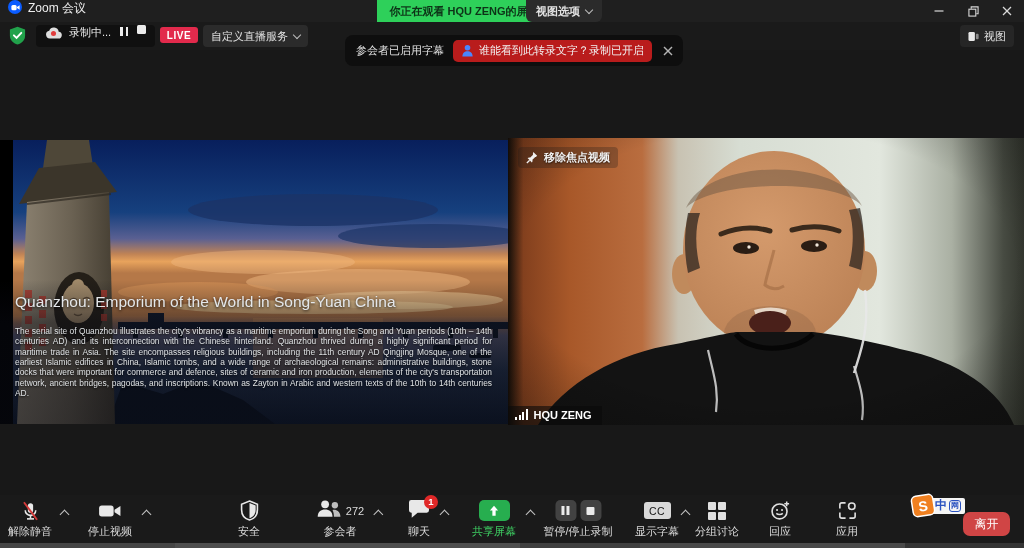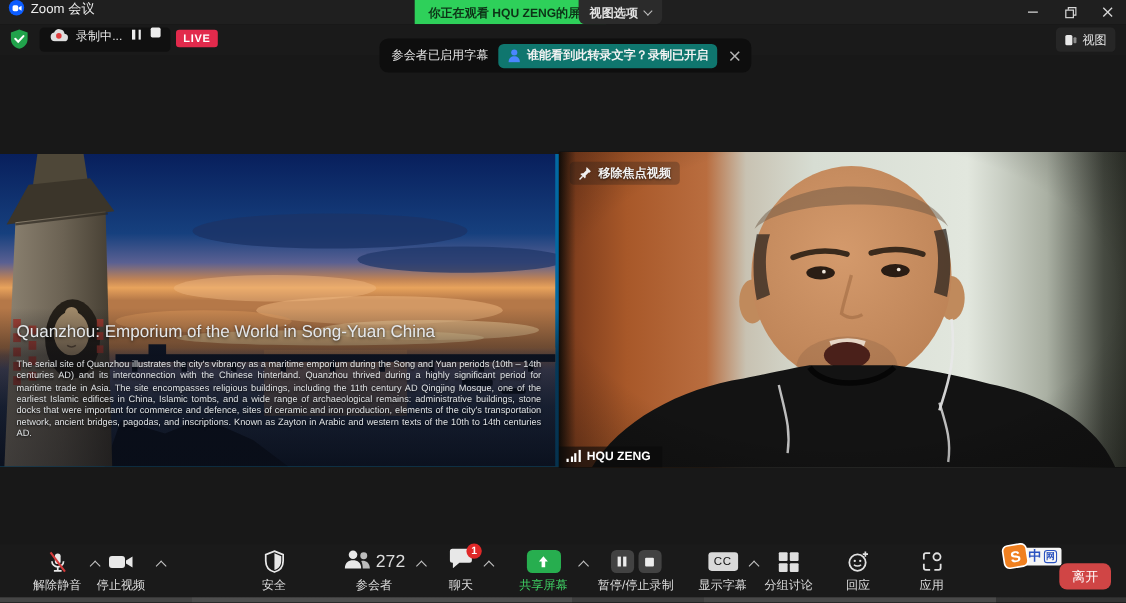--- a/index.html
+++ b/index.html
@@ -33,26 +33,26 @@
   .streamdd{position:absolute;left:203px;top:3px;height:22px;background:#2b2b2b;border-radius:4px;
      display:flex;align-items:center;gap:6px;padding:0 8px;font-size:11px;color:#e3e3e3;cursor:pointer;}
   .viewbtn{position:absolute;right:10px;top:3px;height:22px;background:#262626;border-radius:4px;
      display:flex;align-items:center;gap:5px;padding:0 8px;font-size:11px;color:#e3e3e3;cursor:pointer;}
   .viewicon{display:flex;}
 
   
   .notif{position:absolute;left:345px;top:35px;width:338px;height:31px;background:rgba(14,14,14,.96);
      border-radius:8px;display:flex;align-items:center;gap:9px;padding:0 11px;box-sizing:border-box;z-index:40;}
   .notiftext{font-size:11px;color:#e6e6e6;white-space:nowrap;}
-  .notifbtn{height:22px;background:#0f766e;border-radius:5px;display:flex;align-items:center;gap:5px;
-     padding:0 8px;font-size:11px;font-weight:bold;color:#f2f2f2;white-space:nowrap;cursor:pointer;}
+  .notifbtn{height:22px;background:#b91c1c;border-radius:5px;display:flex;align-items:center;gap:5px;
+     padding:0 8px;font-size:11px;font-weight:normal;color:#f2f2f2;white-space:nowrap;cursor:pointer;}
   .notifclose{margin-left:2px;cursor:pointer;display:flex;}
 
   
-  .panelL{position:absolute;left:0;top:140px;width:540px;height:284px;background:#0369a1;overflow:hidden;}
+  .panelL{position:absolute;left:0;top:140px;width:540px;height:284px;background:#000000;overflow:hidden;padding-left:13px;}
   .panelR{position:absolute;left:508px;top:138px;width:516px;height:287px;background:#000000;overflow:hidden;font-weight:bold;}
   .slideshade{position:absolute;left:0;right:0;top:140px;height:144px;
      background:linear-gradient(180deg,rgba(8,10,18,0) 0%,rgba(8,10,18,.5) 30%,rgba(8,10,18,.58) 100%);}
   .slidetitle{position:absolute;left:15px;top:153px;font-size:15.5px;color:#e4e7ea;text-shadow:0 1px 3px rgba(0,0,0,.8);white-space:nowrap;}
   .slidebody{position:absolute;left:15px;top:186px;width:477px;font-size:8.4px;line-height:10.35px;
      text-align:justify;color:#dfe2e4;text-shadow:0 1px 2px rgba(0,0,0,.8);}
   .spotchip{position:absolute;left:10px;top:9px;display:flex;align-items:center;gap:6px;
      padding:3px 8px;background:rgba(25,25,25,.28);border-radius:4px;font-size:11px;color:#f2f2f2;
      text-shadow:0 1px 2px rgba(0,0,0,.7);cursor:pointer;}
   .namechip{position:absolute;left:0;bottom:0;display:flex;align-items:flex-end;gap:6px;
@@ -61,21 +61,21 @@
   .abars i{display:block;width:2px;background:#fff;}
 
   
   .toolbar{position:absolute;left:0;bottom:5px;right:0;height:48px;background:#1a1a1a;}
   .tbi{position:absolute;top:4px;transform:translateX(-50%);display:flex;flex-direction:column;align-items:center;cursor:pointer;}
   .ticon{height:23px;display:flex;align-items:center;justify-content:center;position:relative;gap:4px;}
   .tlabel{margin-top:2px;font-size:11px;color:#dcdcdc;white-space:nowrap;}
   .tlabel.green{color:#3ecf63;}
   .chev{position:absolute;width:6px;height:6px;border-left:1.5px solid #c4c4c4;border-top:1.5px solid #c4c4c4;
         transform:rotate(45deg);top:12px;cursor:pointer;}
-  .count{font-size:16px;color:#dcdcdc;}
+  .count{font-size:11px;color:#dcdcdc;}
   .badge{position:absolute;top:-4px;right:-8px;min-width:14px;height:14px;border-radius:8px;background:#e02828;
      color:#fff;font-size:9.5px;font-weight:bold;display:flex;align-items:center;justify-content:center;padding:0 3px;box-sizing:border-box;}
   .sharebtn{width:31px;height:21px;background:#27ae4f;border-radius:5px;display:flex;align-items:center;justify-content:center;}
   .recsq{width:21px;height:21px;background:#424242;border-radius:5px;display:flex;align-items:center;justify-content:center;gap:2.5px;}
   .recsq i{display:block;width:2.6px;height:9px;background:#ececec;}
   .recsq b{display:block;width:8px;height:8px;background:#ececec;border-radius:1px;}
   .ccbadge{width:27px;height:17px;background:#d9d9d9;border-radius:3px;color:#141414;font-size:10.5px;font-weight:normal;
      display:flex;align-items:center;justify-content:center;letter-spacing:.5px;}
   .grid4{display:grid;grid-template-columns:8px 8px;grid-template-rows:8px 8px;gap:2px;}
   .grid4 i{background:#e0e0e0;border-radius:1px;}
@@ -148,20 +148,24 @@
           </svg>
       </span>
       <span class="rectext">录制中...</span>
       <span class="pausebtn">
           <i></i>
           <i></i>
         </span>
       <span class="stopbtn"></span>
     </div>
     <div class="livebadge">LIVE</div>
+    <div class="streamdd">
+      <span>自定义直播服务</span>
+      <span class="chevd"></span>
+    </div>
     <div class="viewbtn">
       <span class="viewicon">
         <svg width="11" height="11" viewBox="0 0 12 12">
             <rect x="0.5" y="1" width="7" height="10" rx="1.5" fill="#e8e8e8"></rect>
             <rect x="8.6" y="3" width="3" height="6" rx="1" fill="#8a8a8a"></rect>
           </svg>
       </span>
       <span>视图</span>
     </div>
   </div>
@@ -325,21 +329,21 @@
           <i style="height:5px"></i>
           <i style="height:8px"></i>
           <i style="height:11px"></i>
       </span>
       <span>HQU ZENG</span>
     </div>
   </div>
 
   <div class="toolbar">
 
-    <div class="tbi" style="left:52px">
+    <div class="tbi" style="left:30px">
       <div class="ticon">
         <svg width="21" height="22" viewBox="0 0 24 24">
             <rect x="9" y="3" width="6" height="11" rx="3" fill="#e8e8e8"></rect>
             <path d="M6 11 a6 6 0 0 0 12 0" stroke="#e8e8e8" stroke-width="1.8" fill="none"></path>
             <line x1="12" y1="17" x2="12" y2="20.5" stroke="#e8e8e8" stroke-width="1.8"></line>
             <line x1="8" y1="21" x2="16" y2="21" stroke="#e8e8e8" stroke-width="1.8"></line>
             <line x1="4.5" y1="2" x2="19.5" y2="22" stroke="#d43a3a" stroke-width="2.2"></line>
           </svg>
       </div>
       <span class="chev" style="right:-16px"></span>

